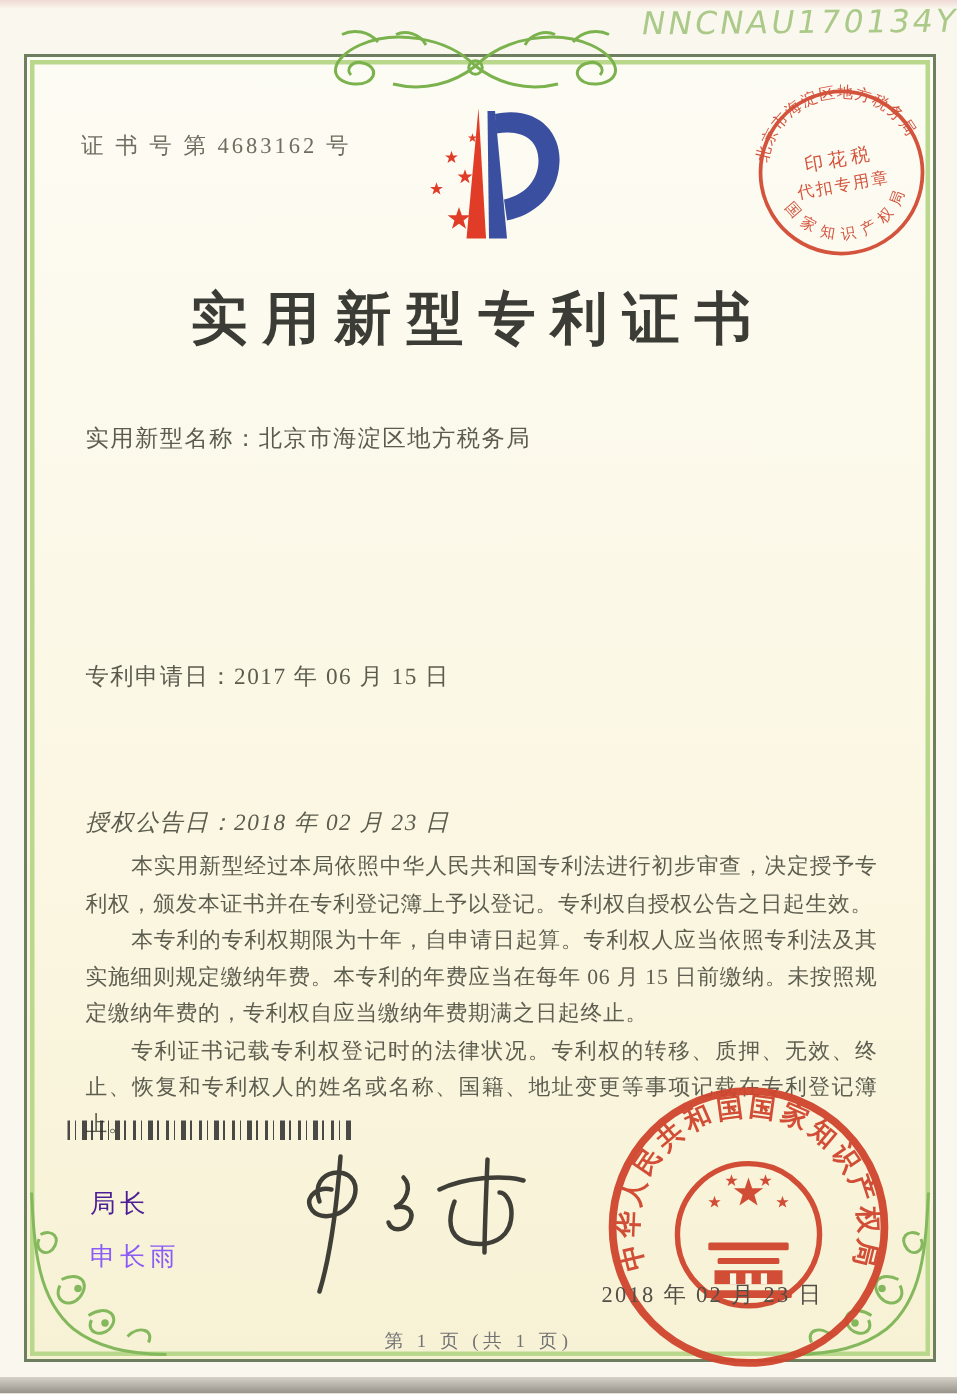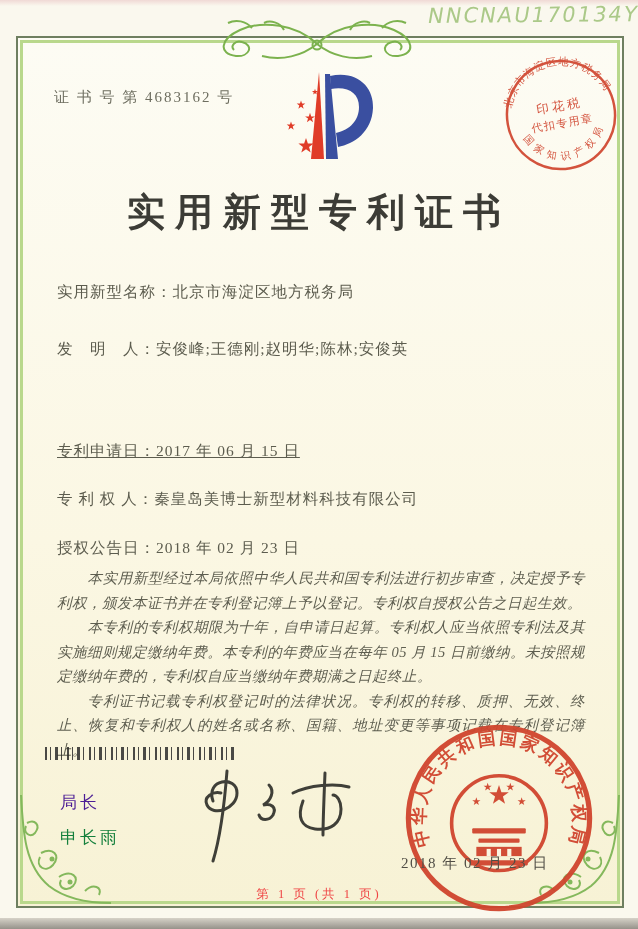--- a/index.html
+++ b/index.html
@@ -32,44 +32,44 @@
   .tax-seal { position:absolute; left:501px; top:55px; width:120px; height:120px;
     transform:rotate(-10deg); opacity:.92; }
   .logo { position:absolute; left:258px; top:62px; width:132px; height:118px; }
   .doc-title {
     position:absolute; left:0; right:0; top:187px; text-align:center;
     font-size:38px; font-weight:600; letter-spacing:10px; color:#3c3c36;
   }
   .field-row { position:absolute; left:57px; right:30px; font-size:15.5px;
     letter-spacing:1px; color:#5c5c4e; white-space:nowrap; }
   .fr0 { top:282px; } .fr1 { top:339px; } .fr2 { top:393px; }
-  .fr3 { top:441px;text-decoration:underline; } .fr4 { top:489px; } .fr5 { top:538px; }
+  .fr3 { top:441px; } .fr4 { top:489px; } .fr5 { top:538px;font-style:italic; }
   .paragraphs { position:absolute; left:57px; width:528px; top:566px;
     font-size:14.5px; line-height:24.5px; letter-spacing:.5px; color:#5e5e50;
-    text-align:justify;font-style:italic; }
+    text-align:justify; }
   .paragraphs p { margin:0; text-indent:2.1em; }
   .barcode {
     position:absolute; left:45px; top:747px; width:190px; height:13px; opacity:.85;
     background:repeating-linear-gradient(90deg,
       #2b2b2b 0 2px, transparent 2px 5px,
       #2b2b2b 5px 6px, transparent 6px 10px,
       #2b2b2b 10px 13px, transparent 13px 16px,
       #2b2b2b 16px 17px, transparent 17px 22px);
   }
   .signer-title { position:absolute; left:60px; top:791px; font-size:17px;
     letter-spacing:3px; color:#4c1d95; }
   .signer-name { position:absolute; left:60px; top:826px; font-size:17px;
-    letter-spacing:3px; color:#15803d; }
+    letter-spacing:3px; color:#8b5cf6; }
   .signature-svg { position:absolute; left:185px; top:763px; width:178px; height:108px; }
   .issuing-seal { position:absolute; left:396px; top:715px; width:206px; height:206px;
     opacity:.95; z-index:4; }
   .issue-date { position:absolute; left:401px; top:854px; font-size:15px;
     letter-spacing:1.5px; color:#514e46; z-index:5; }
   .page-footer { position:absolute; left:0; right:0; top:886px; text-align:center;
-    font-size:12.5px; letter-spacing:3px; color:#ef4444; }
+    font-size:12.5px; letter-spacing:3px; color:#737373; }
   .corner-ornament { position:absolute; width:100px; height:113px; top:793px; }
   .corner-left { left:15px; }
   .corner-right { right:13px; transform:scaleX(-1); }
   svg text { font-family:"Liberation Serif","DejaVu Serif",serif; }
 </style>
 </head>
 <body>
 
 <div class="page">
 
@@ -126,28 +126,26 @@
     <use href="#star" fill="#e03c28" transform="translate(57,30) scale(0.32)"></use>
     <use href="#star" fill="#e03c28" transform="translate(43,43) scale(0.45)"></use>
     <use href="#star" fill="#e03c28" transform="translate(52,56) scale(0.52)"></use>
     <use href="#star" fill="#e03c28" transform="translate(33,64) scale(0.45)"></use>
     <use href="#star" fill="#e03c28" transform="translate(48,84) scale(0.8)"></use>
   </svg>
 
   <div class="doc-title">实用新型专利证书</div>
 
   <div class="field-row fr0"><span>实用新型名称：</span><span>北京市海淀区地方税务局</span></div>
-  <div class="field-row fr1"><span>发　明　人：</span><span>安俊峰;王德刚;赵明华;陈林;安俊英</span></div>
   <div class="field-row fr3"><span>专利申请日：</span><span>2017 年 06 月 15 日</span></div>
-  <div class="field-row fr4"><span>专 利 权 人：</span><span>秦皇岛美博士新型材料科技有限公司</span></div>
   <div class="field-row fr5"><span>授权公告日：</span><span>2018 年 02 月 23 日</span></div>
 
   <div class="paragraphs">
     <p>本实用新型经过本局依照中华人民共和国专利法进行初步审查，决定授予专利权，颁发本证书并在专利登记簿上予以登记。专利权自授权公告之日起生效。</p>
-    <p>本专利的专利权期限为十年，自申请日起算。专利权人应当依照专利法及其实施细则规定缴纳年费。本专利的年费应当在每年 05 月 15 日前缴纳。未按照规定缴纳年费的，专利权自应当缴纳年费期满之日起终止。</p>
+    <p>本专利的专利权期限为十年，自申请日起算。专利权人应当依照专利法及其实施细则规定缴纳年费。本专利的年费应当在每年 06 月 15 日前缴纳。未按照规定缴纳年费的，专利权自应当缴纳年费期满之日起终止。</p>
     <p>专利证书记载专利权登记时的法律状况。专利权的转移、质押、无效、终止、恢复和专利权人的姓名或名称、国籍、地址变更等事项记载在专利登记簿上。</p>
   </div>
 
   <div class="barcode"></div>
 
   <div class="signer-title">局长</div>
   <div class="signer-name">申长雨</div>
 
   <svg class="signature-svg" viewBox="0 0 178 108">
     <g stroke="#3f3f38" stroke-width="3" fill="none" stroke-linecap="round">

